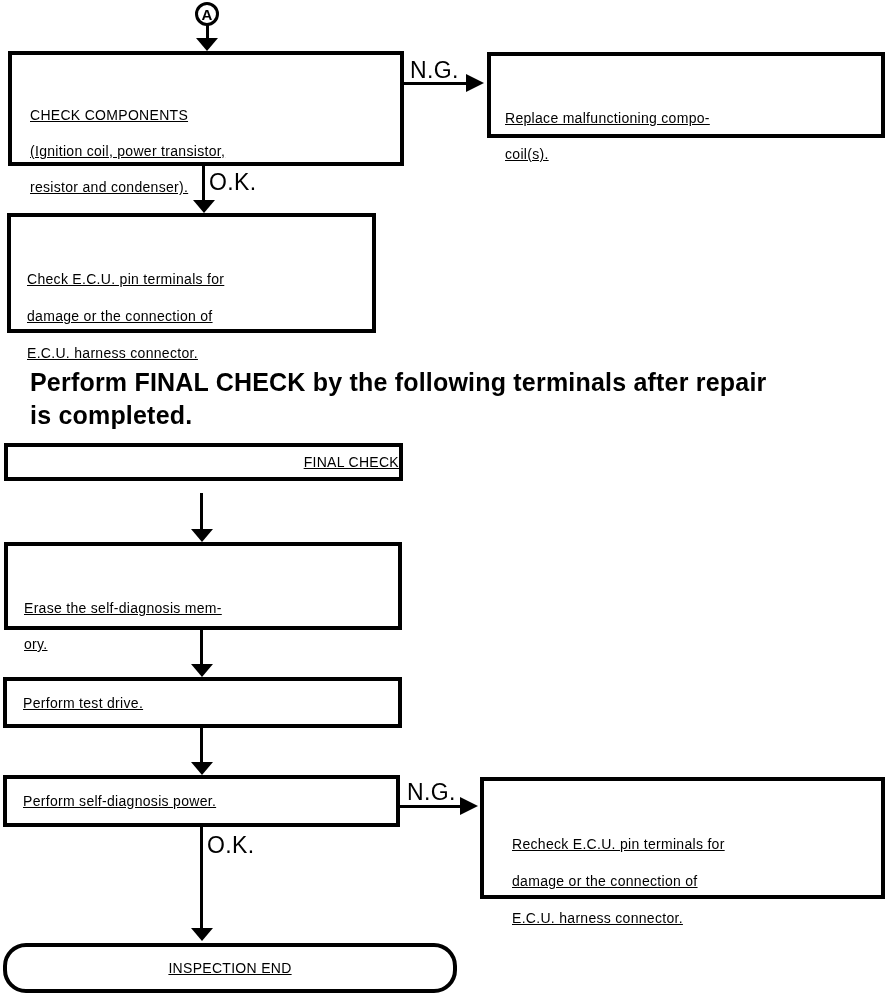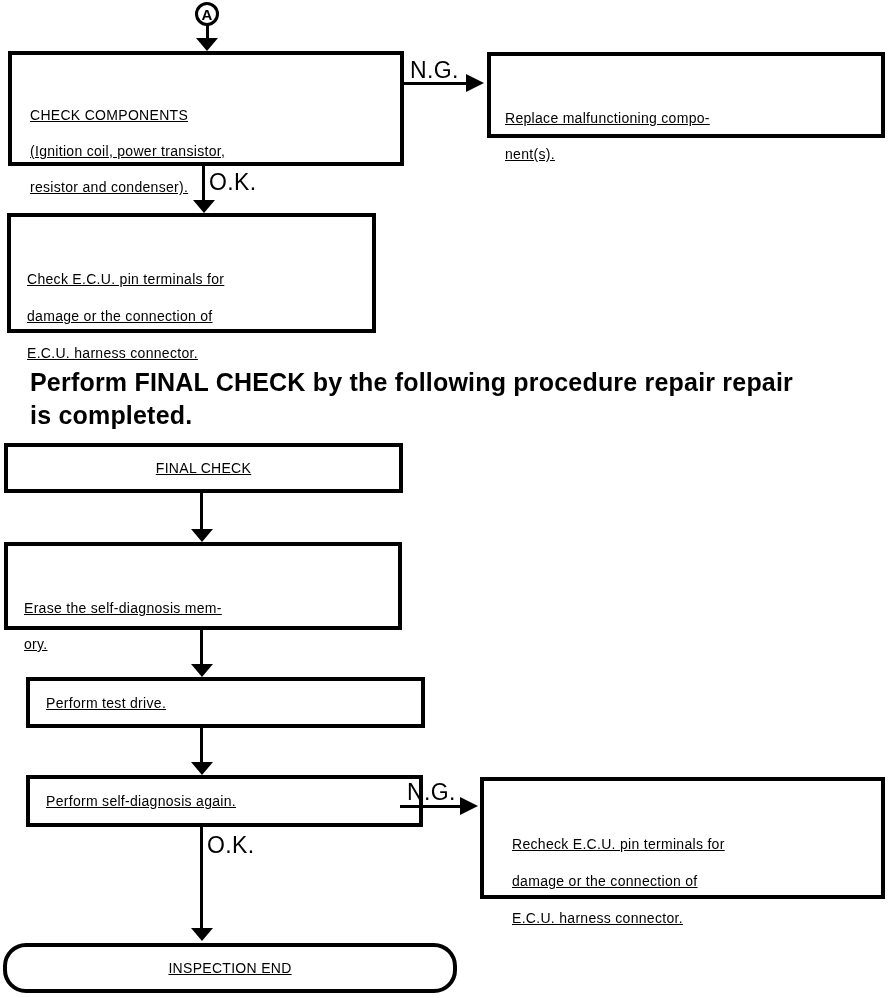--- a/index.html
+++ b/index.html
@@ -27,21 +27,20 @@
   }
   .box.center {
     display: flex;
     align-items: center;
     justify-content: center;
     text-align: center;
   }
   .box.vcenter {
     display: flex;
     align-items: center;
-    margin-left: 23px;
   }
   .edge-label {
     position: absolute;
     font-size: 23px;
     letter-spacing: 0.4px;
   }
   .line {
     position: absolute;
     background: var(--ink);
   }
@@ -99,37 +98,37 @@
 (Ignition coil, power transistor,
 resistor and condenser).</span>
   </div>
 
   <span class="edge-label" style="left:410px; top:57px;">N.G.</span>
   <div class="line" style="left:404px; top:82px; width:64px; height:3px;"></div>
   <div class="arrow-right" style="left:466px; top:74px;"></div>
 
   <div class="box" style="left:487px; top:52px; width:398px; height:86px; padding:8px 12px 0 14px;">
     <span>Replace malfunctioning compo-
-nent(s).</span>
+coil(s).</span>
   </div>
 
   <div class="line" style="left:202px; top:166px; width:3px; height:36px;"></div>
   <span class="edge-label" style="left:209px; top:169px;">O.K.</span>
   <div class="arrow-down" style="left:193px; top:200px;"></div>
 
   <div class="box" style="left:7px; top:213px; width:369px; height:120px; padding:7px 14px 0 16px; line-height:37px;">
     <span>Check E.C.U. pin terminals for
 damage or the connection of
 E.C.U. harness connector.</span>
   </div>
 
-  <div class="heading">Perform FINAL CHECK by the following procedure repair repair
+  <div class="heading">Perform FINAL CHECK by the following terminals after repair
 is completed.</div>
 
-  <div class="box center" style="left:4px; top:443px; width:399px; height:50px;">
+  <div class="box center" style="left:4px; top:443px; width:399px; height:38px;justify-content:flex-end;">
     <span>FINAL CHECK</span>
   </div>
 
   <div class="line" style="left:200px; top:493px; width:3px; height:36px;"></div>
   <div class="arrow-down" style="left:191px; top:529px;"></div>
 
   <div class="box" style="left:4px; top:542px; width:398px; height:88px; padding:8px 14px 0 16px;">
     <span>Erase the self-diagnosis mem-
 ory.</span>
   </div>
@@ -138,21 +137,21 @@
   <div class="arrow-down" style="left:191px; top:664px;"></div>
 
   <div class="box vcenter" style="left:3px; top:677px; width:399px; height:51px; padding-left:16px;">
     <span>Perform test drive.</span>
   </div>
 
   <div class="line" style="left:200px; top:728px; width:3px; height:34px;"></div>
   <div class="arrow-down" style="left:191px; top:762px;"></div>
 
   <div class="box vcenter" style="left:3px; top:775px; width:397px; height:52px; padding-left:16px;">
-    <span>Perform self-diagnosis again.</span>
+    <span>Perform self-diagnosis power.</span>
   </div>
 
   <span class="edge-label" style="left:407px; top:779px;">N.G.</span>
   <div class="line" style="left:400px; top:805px; width:62px; height:3px;"></div>
   <div class="arrow-right" style="left:460px; top:797px;"></div>
 
   <div class="box" style="left:480px; top:777px; width:405px; height:122px; padding:8px 12px 0 28px; line-height:37px;">
     <span>Recheck E.C.U. pin terminals for
 damage or the connection of
 E.C.U. harness connector.</span>

